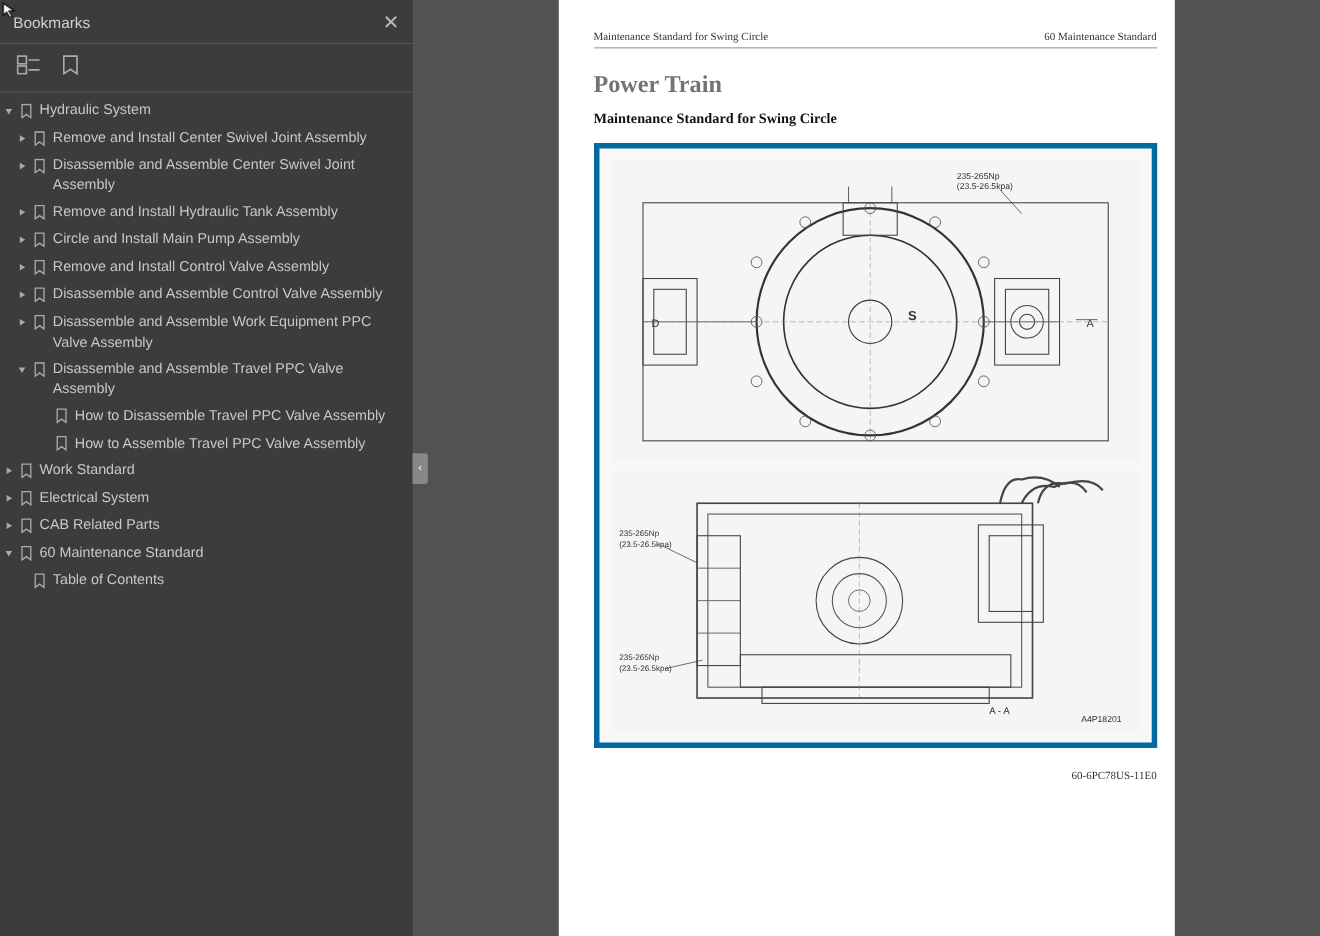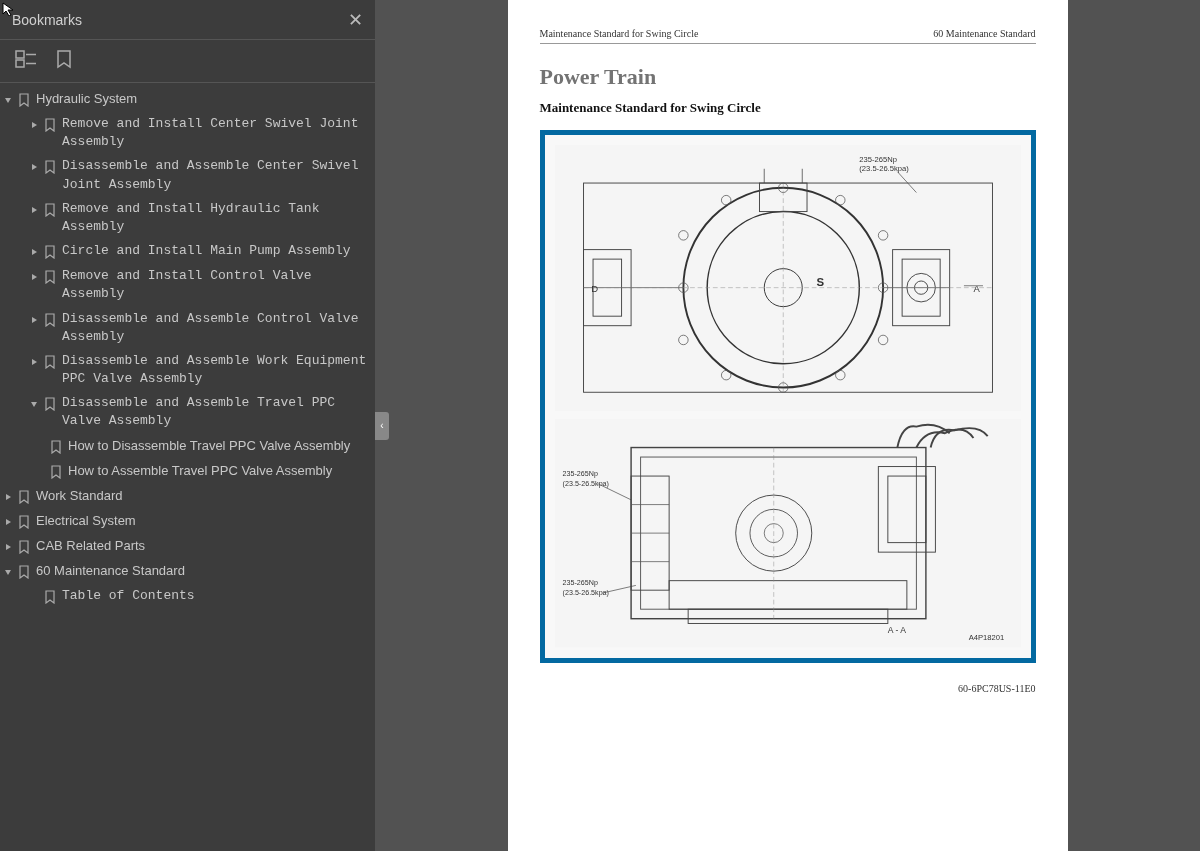--- a/index.html
+++ b/index.html
@@ -114,21 +114,21 @@
 
     .item-label {
       flex: 1;
       padding-right: 8px;
       color: #c8c8c8;
       font-size: 13px;
     }
 
     
     .level-0 { padding-left: 0; }
-    .level-1 { padding-left: 26px; font-family: Liberation Mono, monospace; }
+    .level-1 { padding-left: 12px; }
     .level-2 { padding-left: 32px; align-items: flex-end; }
 
     
     #sidebar-collapse-btn {
       position: absolute;
       right: -14px;
       top: 50%;
       transform: translateY(-50%);
       width: 14px;
       height: 28px;
@@ -151,21 +151,21 @@
       flex-direction: column;
       height: 851px;
       overflow: hidden;
     }
 
     #pdf-page {
       background: #fff;
       margin: 0 auto;
       width: 560px;
       min-height: 820px;
-      padding: 28px 32px 20px 32px;
+      padding: 28px 16px 20px 32px;
       font-family: 'Times New Roman', serif;
       flex: 1;
       overflow-y: auto;
     }
 
     #pdf-page-header {
       display: flex;
       justify-content: space-between;
       font-size: 10px;
       color: #333;

